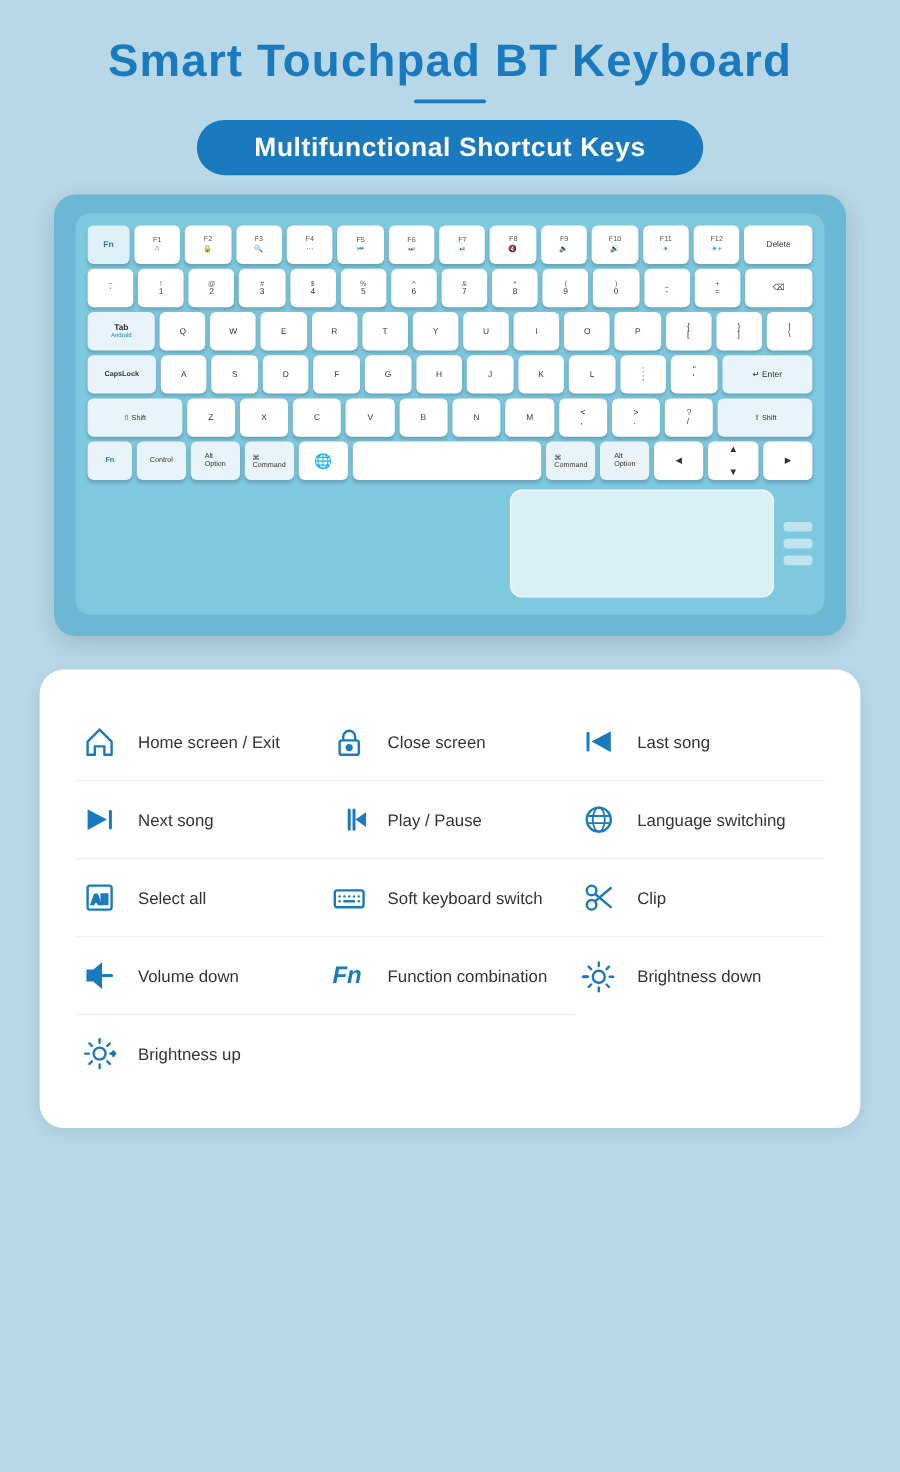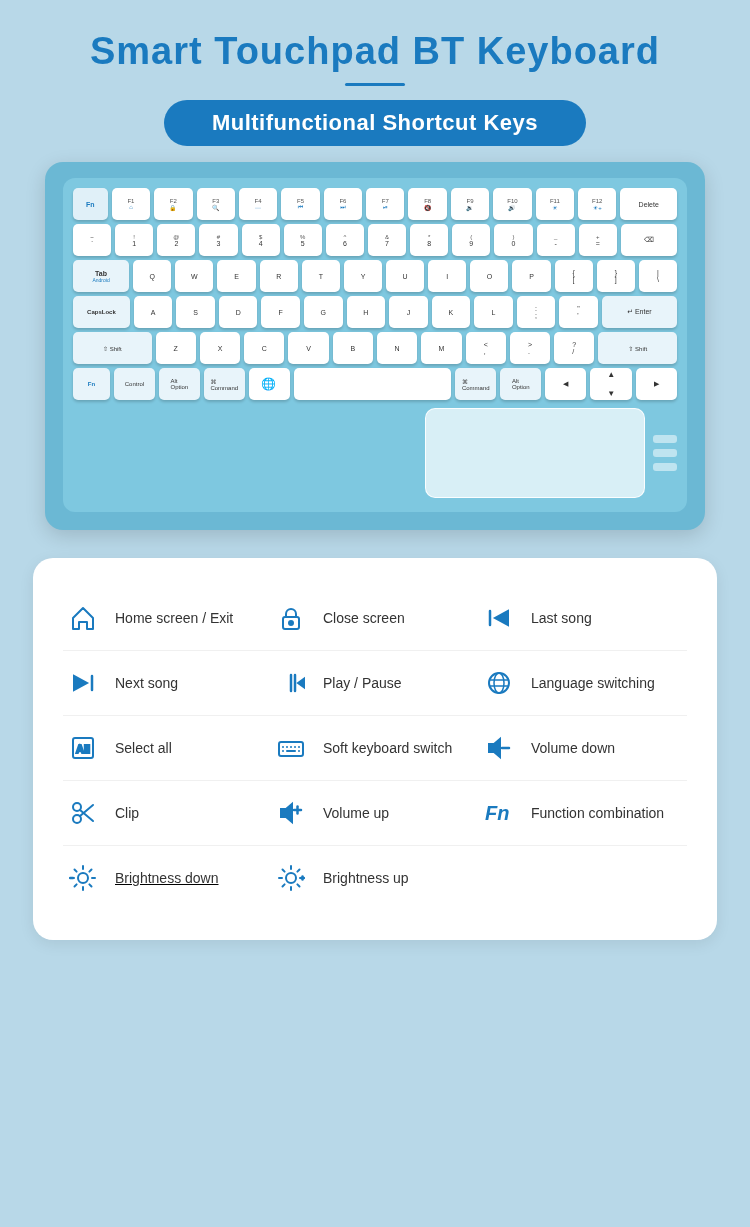--- a/index.html
+++ b/index.html
@@ -499,58 +499,48 @@
         </svg>
       </div>
       <span class="shortcut-label">Soft keyboard switch</span>
     </div>
 
 
 
     <div class="shortcut-item">
       <div class="shortcut-icon">
         <svg class="icon-svg" viewBox="0 0 28 28">
-          <polygon points="4,10 4,18 9,18 15,23 15,5 9,10" fill="#1a7abf"></polygon>
-          <line x1="17" y1="14" x2="24" y2="14" stroke="#1a7abf" stroke-width="2.5" stroke-linecap="round"></line>
-        </svg>
-      </div>
-      <span class="shortcut-label">Volume down</span>
-    </div>
-
-    <div class="shortcut-item">
-      <div class="shortcut-icon">
-        <svg class="icon-svg" viewBox="0 0 28 28">
           <circle cx="8" cy="20" r="4" stroke="#1a7abf" stroke-width="2" fill="none"></circle>
           <circle cx="8" cy="8" r="4" stroke="#1a7abf" stroke-width="2" fill="none"></circle>
           <line x1="11" y1="17" x2="24" y2="6" stroke="#1a7abf" stroke-width="2" stroke-linecap="round"></line>
           <line x1="11" y1="11" x2="24" y2="22" stroke="#1a7abf" stroke-width="2" stroke-linecap="round"></line>
         </svg>
       </div>
       <span class="shortcut-label">Clip</span>
     </div>
 
     <div class="shortcut-item">
       <div class="shortcut-icon">
         <svg class="icon-svg" viewBox="0 0 28 28">
           <polygon points="4,10 4,18 9,18 15,23 15,5 9,10" fill="#1a7abf"></polygon>
-          <line x1="17" y1="11" x2="24" y2="11" stroke="#1a7abf" stroke-width="2.5" stroke-linecap="round"></line>
-          <line x1="20.5" y1="7.5" x2="20.5" y2="14.5" stroke="#1a7abf" stroke-width="2.5" stroke-linecap="round"></line>
-        </svg>
-      </div>
-      <span class="shortcut-label">Volume up</span>
-    </div>
+          <line x1="17" y1="14" x2="24" y2="14" stroke="#1a7abf" stroke-width="2.5" stroke-linecap="round"></line>
+        </svg>
+      </div>
+      <span class="shortcut-label">Volume down</span>
+    </div>
+
 
     <div class="shortcut-item">
       <div class="shortcut-icon">
         <span class="fn-text">Fn</span>
       </div>
       <span class="shortcut-label">Function combination</span>
     </div>
 
-    <div class="shortcut-item" style="border-bottom:none;text-decoration:underline;">
+    <div class="shortcut-item" style="border-bottom:none;">
       <div class="shortcut-icon">
         <svg class="icon-svg" viewBox="0 0 28 28">
           <circle cx="14" cy="14" r="5" stroke="#1a7abf" stroke-width="2" fill="none"></circle>
           <line x1="14" y1="2" x2="14" y2="5" stroke="#1a7abf" stroke-width="2" stroke-linecap="round"></line>
           <line x1="14" y1="23" x2="14" y2="26" stroke="#1a7abf" stroke-width="2" stroke-linecap="round"></line>
           <line x1="2" y1="14" x2="5" y2="14" stroke="#1a7abf" stroke-width="2" stroke-linecap="round"></line>
           <line x1="23" y1="14" x2="26" y2="14" stroke="#1a7abf" stroke-width="2" stroke-linecap="round"></line>
           <line x1="5.5" y1="5.5" x2="7.6" y2="7.6" stroke="#1a7abf" stroke-width="2" stroke-linecap="round"></line>
           <line x1="20.4" y1="20.4" x2="22.5" y2="22.5" stroke="#1a7abf" stroke-width="2" stroke-linecap="round"></line>
           <line x1="22.5" y1="5.5" x2="20.4" y2="7.6" stroke="#1a7abf" stroke-width="2" stroke-linecap="round"></line>

